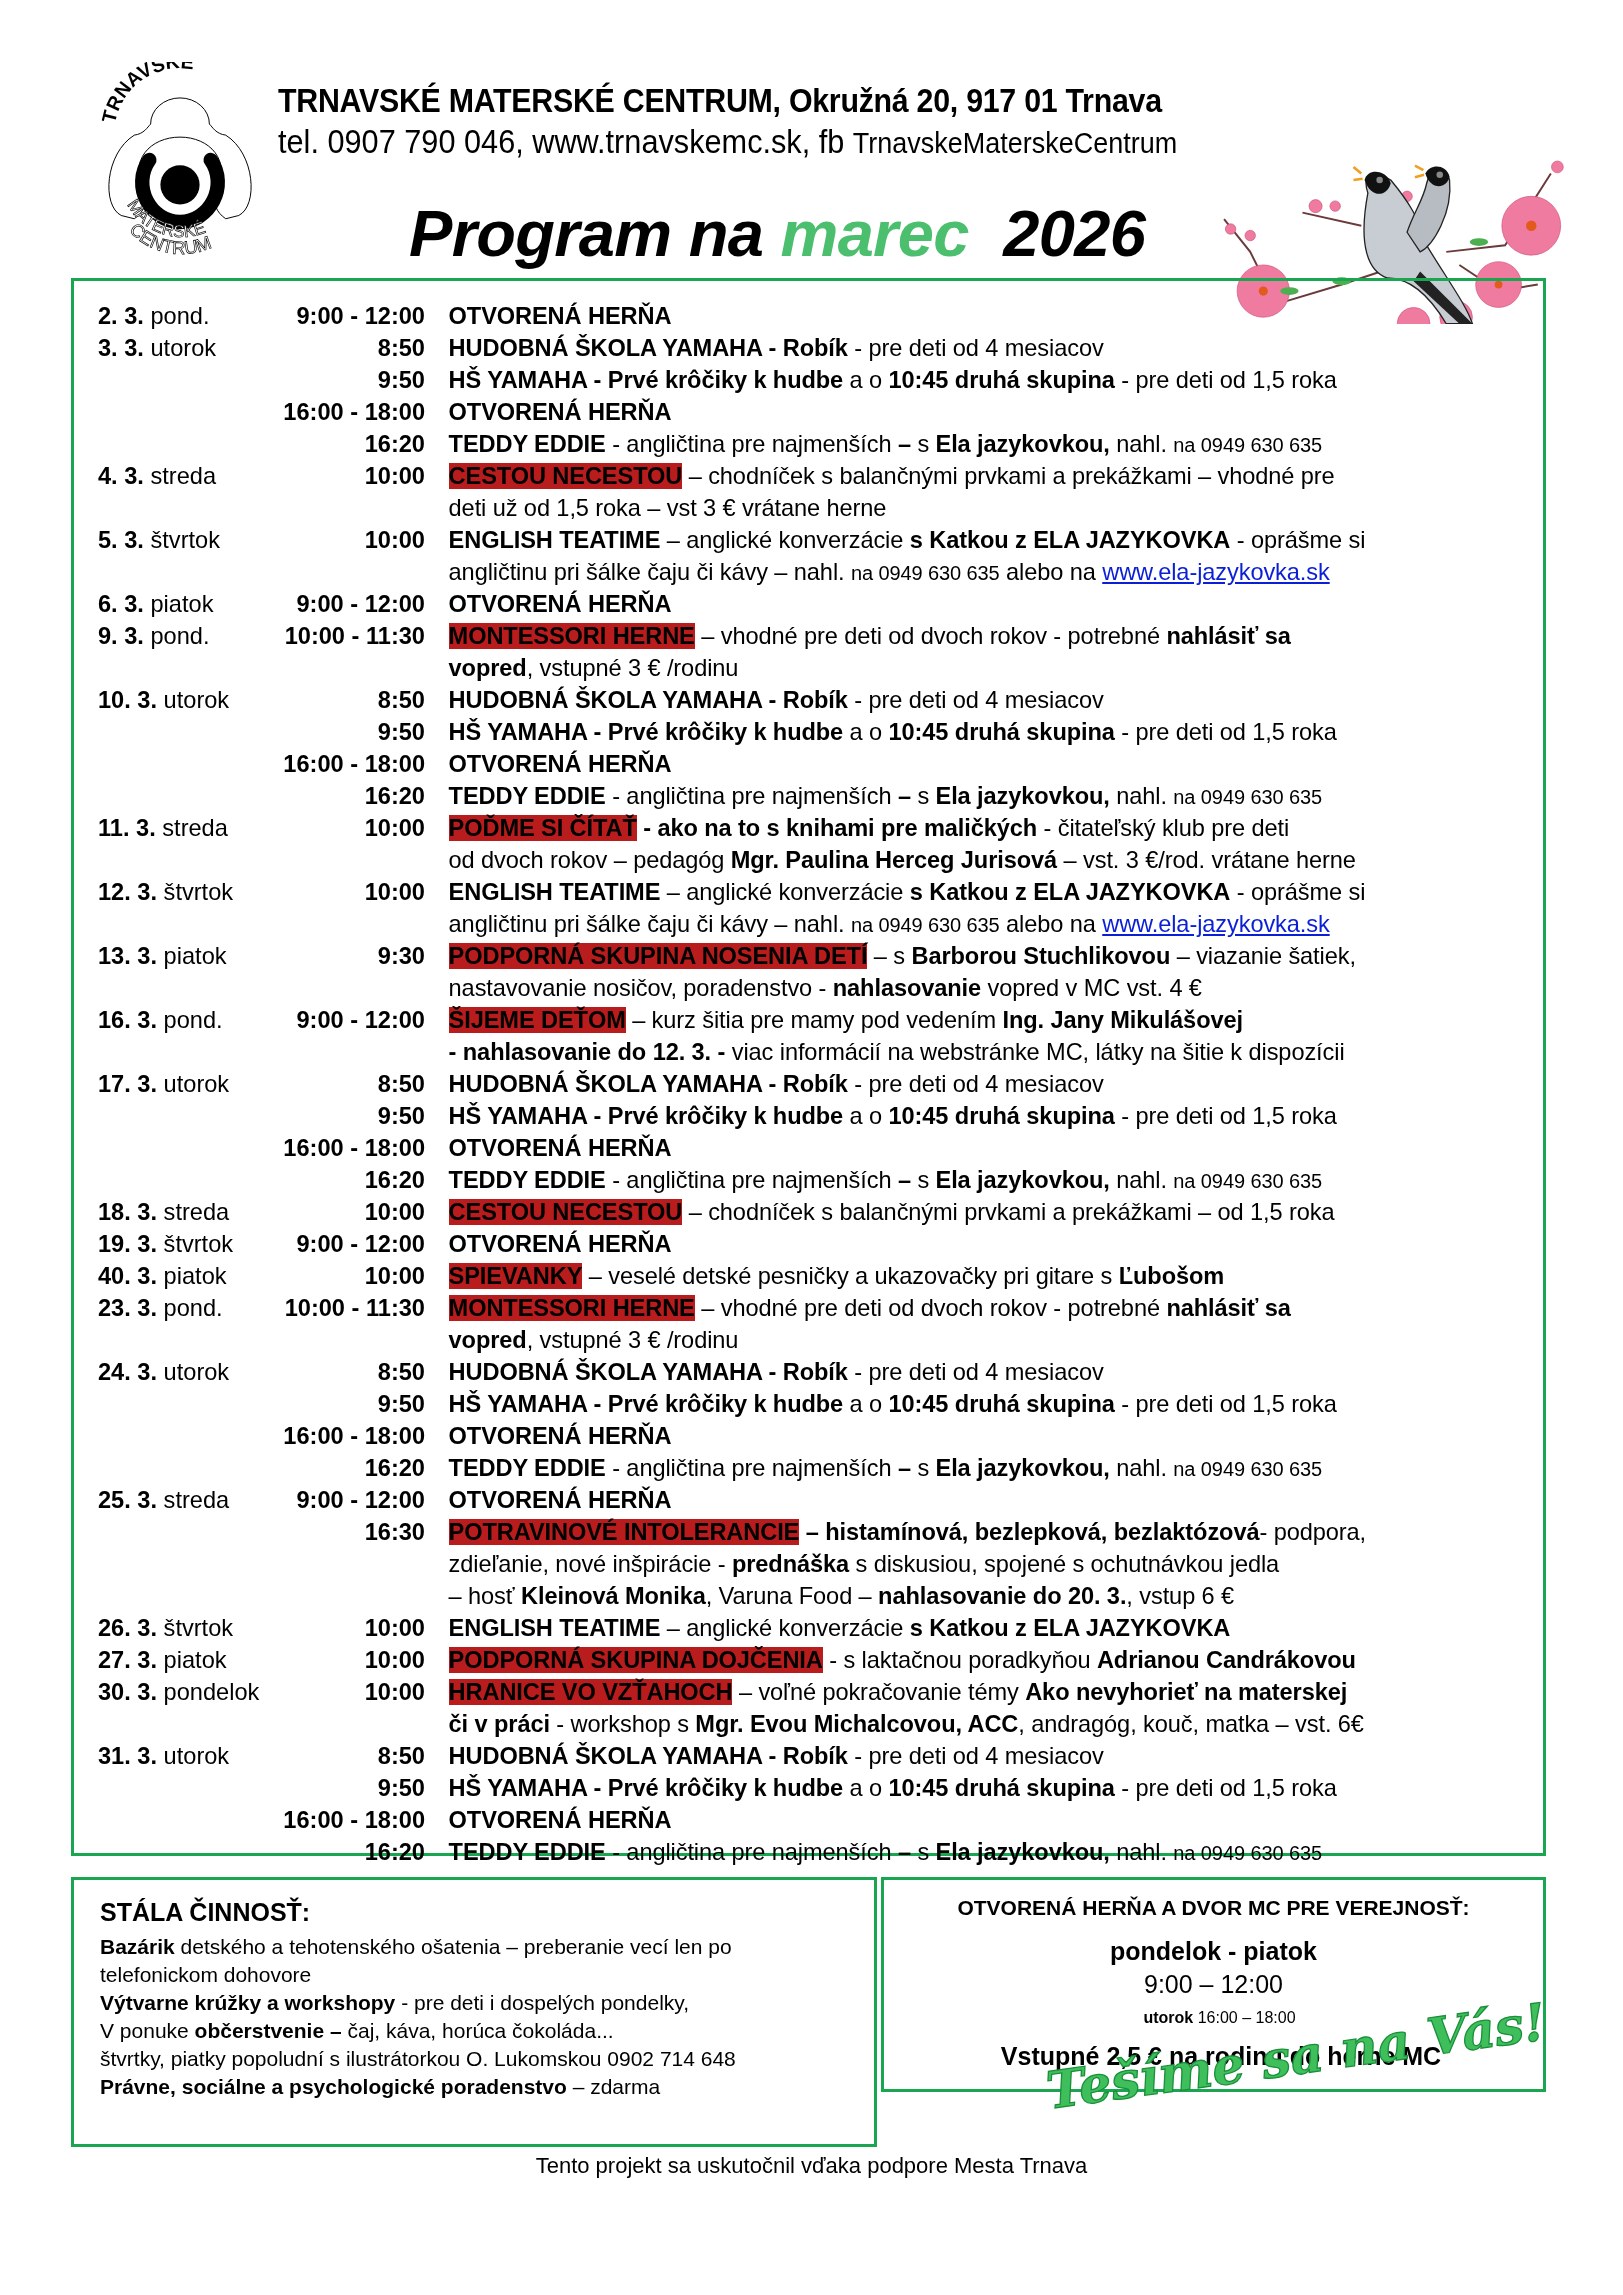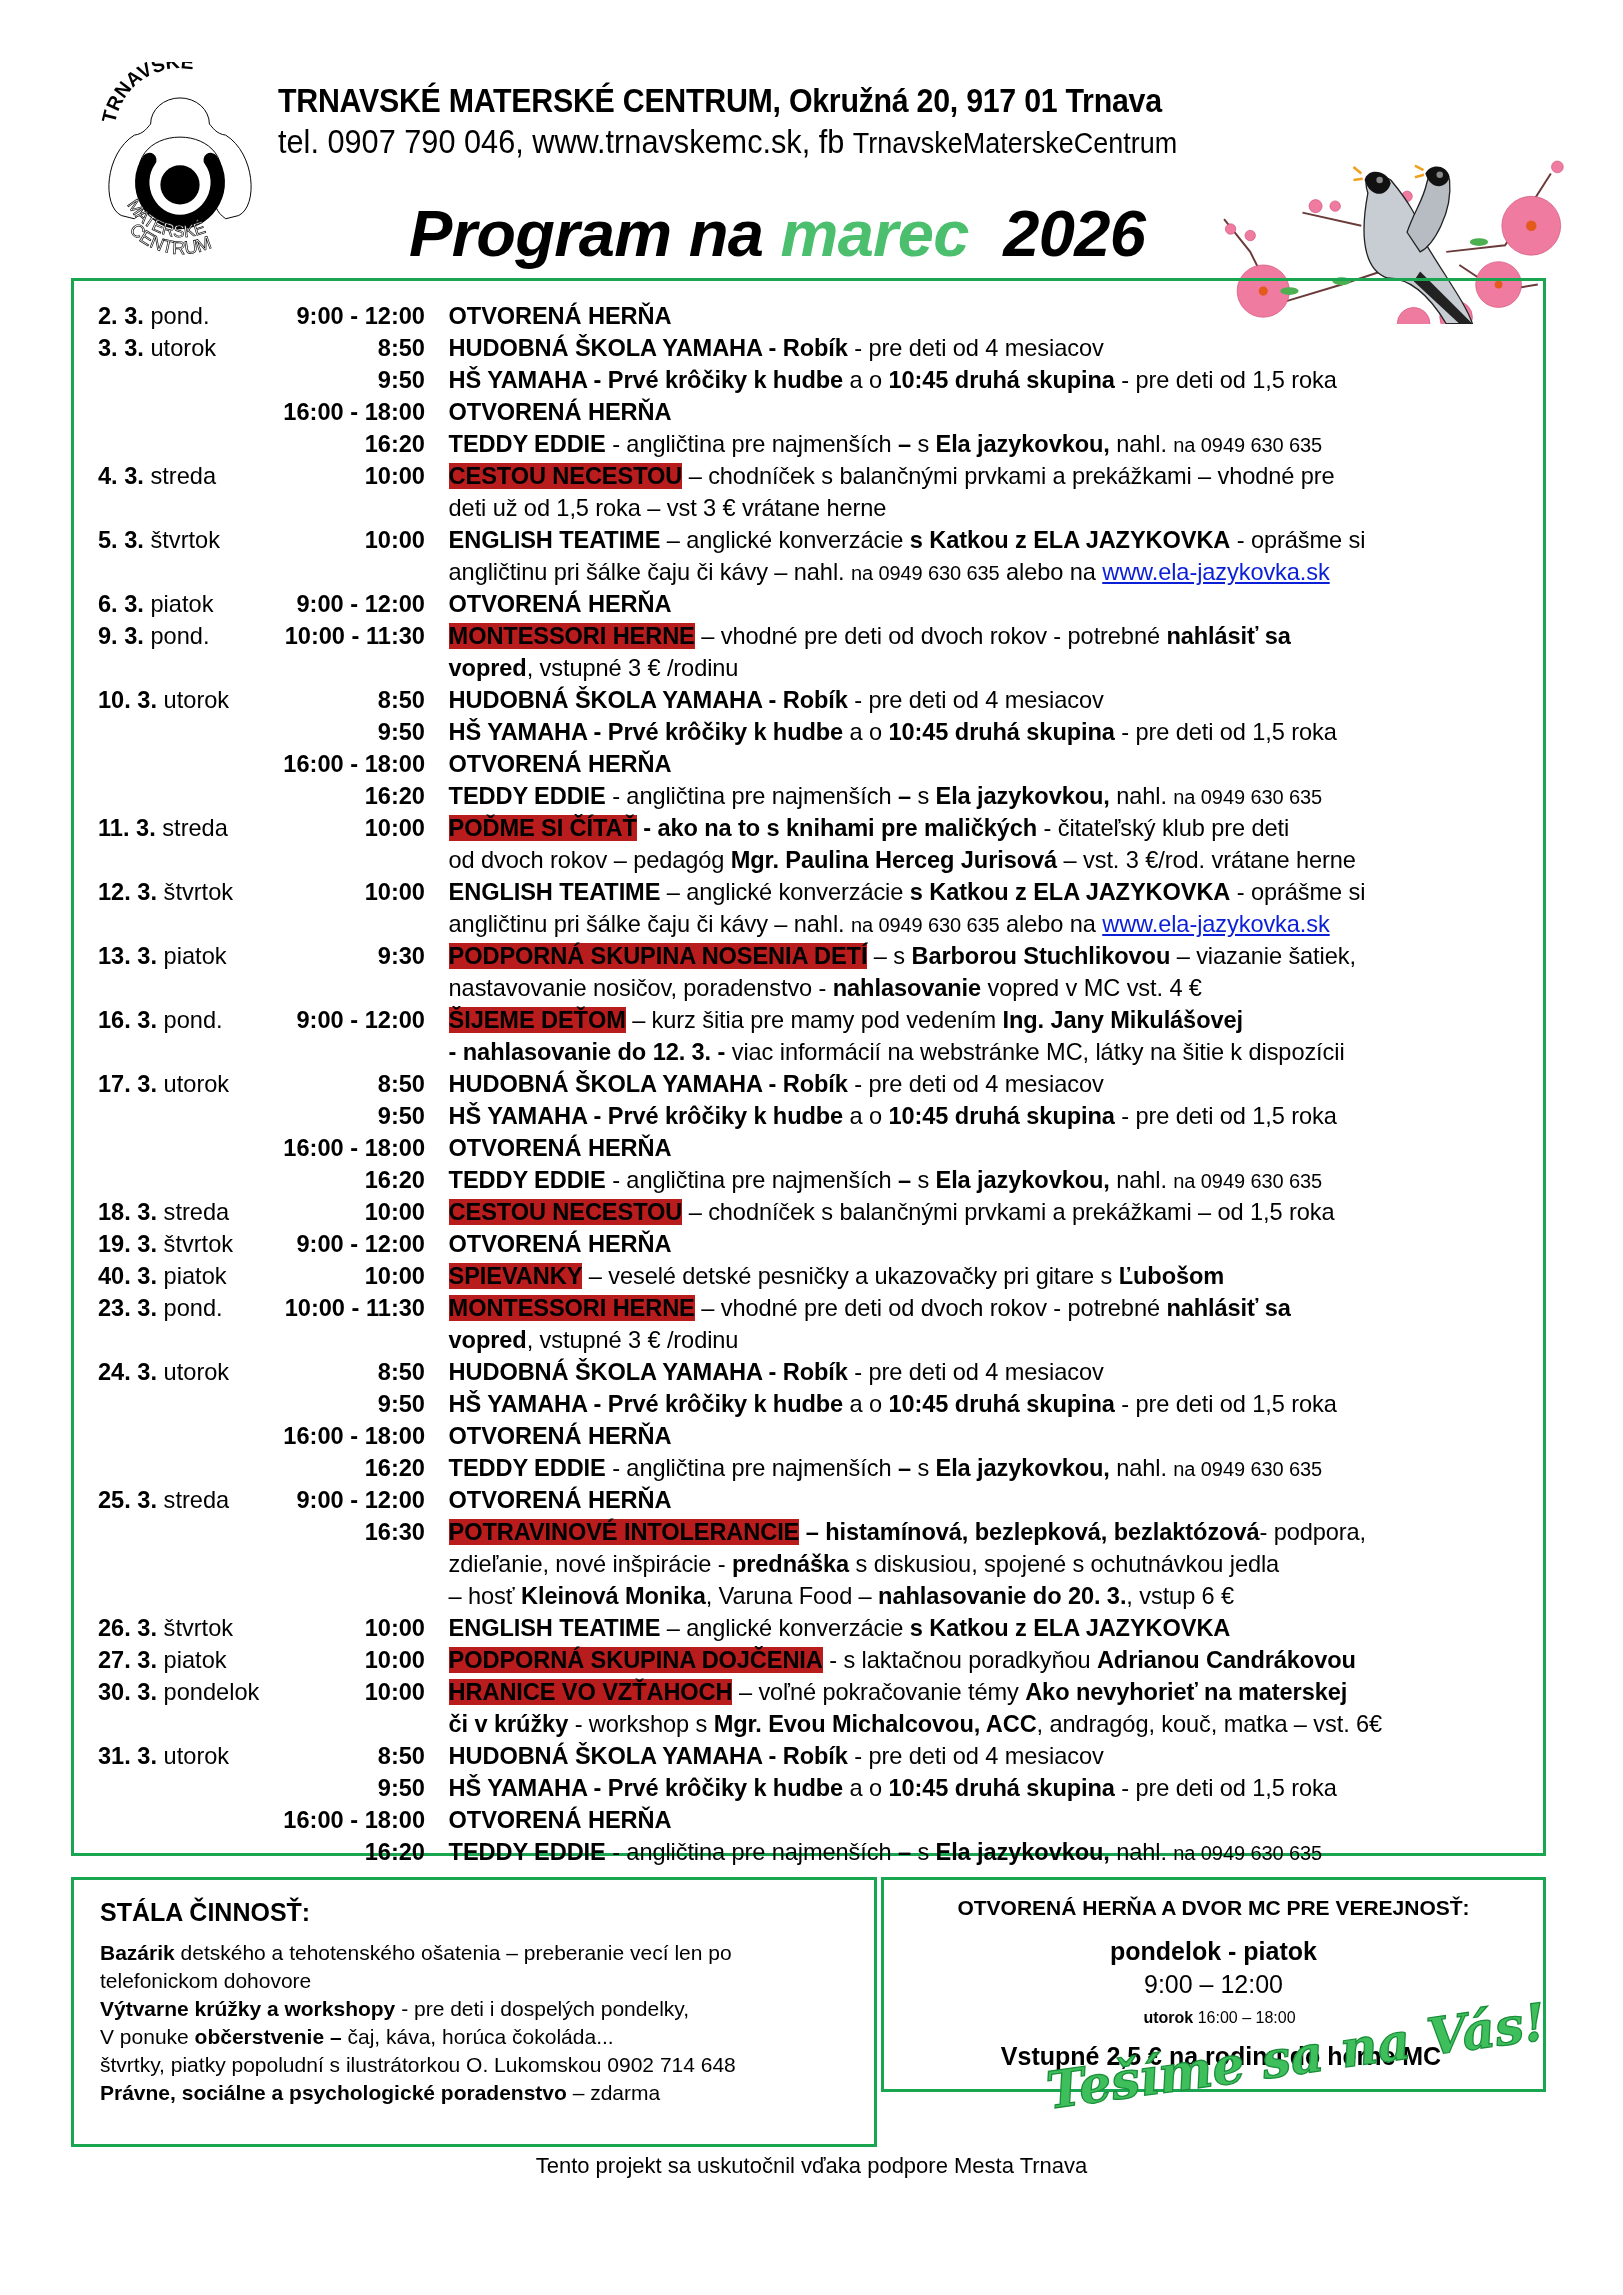--- a/index.html
+++ b/index.html
@@ -17,21 +17,21 @@
   .row { display: flex; height: 32px; line-height: 32px; font-size: 23.6px; white-space: nowrap; }
   .row .date { width: 157px; }
   .row .date b { font-weight: bold; }
   .row .time { width: 170px; text-align: right; font-weight: bold; padding-right: 23.6px; box-sizing: content-box; }
   .row .ev { flex: 1; letter-spacing: -0.1px; }
   .ev b { font-weight: bold; }
   .ev .hl { background: #b91c1c; font-weight: bold; }
   .ev .sm { font-size: 20px; }
   .ev a { color: #0a1fd6; text-decoration: underline; }
   .box-left { position: absolute; left: 71px; top: 1877px; width: 806px; height: 270px; border: 3.3px solid #1aa650; box-sizing: border-box; padding: 14.4px 26px; font-size: 21px; line-height: 28px; }
-  .box-left .bh { font-size: 25px; font-weight: bold; margin-bottom: 13px; margin-top: 3.9px; }
+  .box-left .bh { font-size: 25px; font-weight: bold; margin-bottom: 7px; margin-top: 3.9px; }
   .box-right { position: absolute; left: 881px; top: 1877px; width: 665px; height: 215px; border: 3.3px solid #1aa650; box-sizing: border-box; text-align: center; padding-top: 15.7px; }
   .box-right .rh { font-size: 21px; font-weight: bold; margin-bottom: 15.7px; }
   .box-right .l1 { font-size: 25px; font-weight: bold; line-height: 33px; }
   .box-right .l2 { font-size: 25px; line-height: 33px; }
   .box-right .l3 { font-size: 16px; line-height: 33px; margin-left: 12px; }
   .box-right .l3 b { font-weight: bold; }
   .box-right .l4 { font-size: 25px; font-weight: bold; line-height: 39px; margin-top: 2.6px; padding-left: 15px; }
   .tesime { position: absolute; left: 1047px; top: 2061px; font-family: "DejaVu Serif", serif; font-style: italic; font-weight: bold; font-size: 51px; color: #3fbf5c; -webkit-text-stroke: 1.3px #1a8f3a; transform: rotate(-8deg); transform-origin: left; white-space: nowrap; }
   .footer { position: absolute; left: 0; width: 1623px; top: 2153px; text-align: center; font-size: 22px; }
 </style>
@@ -317,21 +317,21 @@
       <div class="ev"><span class="hl">PODPORNÁ SKUPINA DOJČENIA</span><span> - s laktačnou poradkyňou </span><b>Adrianou Candrákovou</b></div>
     </div>
     <div class="row">
       <div class="date"><b>30. 3.</b><span> pondelok</span></div>
       <div class="time">10:00</div>
       <div class="ev"><span class="hl">HRANICE VO VZŤAHOCH</span><span> – voľné pokračovanie témy </span><b>Ako nevyhorieť na materskej</b></div>
     </div>
     <div class="row">
       <div class="date"><b></b><span></span></div>
       <div class="time"></div>
-      <div class="ev"><b>či v krúžky</b><span> - workshop s </span><b>Mgr. Evou Michalcovou, ACC</b><span>, andragóg, kouč, matka – vst. 6€</span></div>
+      <div class="ev"><b>či v práci</b><span> - workshop s </span><b>Mgr. Evou Michalcovou, ACC</b><span>, andragóg, kouč, matka – vst. 6€</span></div>
     </div>
     <div class="row">
       <div class="date"><b>31. 3.</b><span> utorok</span></div>
       <div class="time">8:50</div>
       <div class="ev"><b>HUDOBNÁ ŠKOLA YAMAHA - Robík</b><span> - pre deti od 4 mesiacov</span></div>
     </div>
     <div class="row">
       <div class="date"><b></b><span></span></div>
       <div class="time">9:50</div>
       <div class="ev"><b>HŠ YAMAHA - Prvé krôčiky k hudbe</b><span> a o </span><b>10:45 druhá skupina</b><span> - pre deti od 1,5 roka</span></div>

